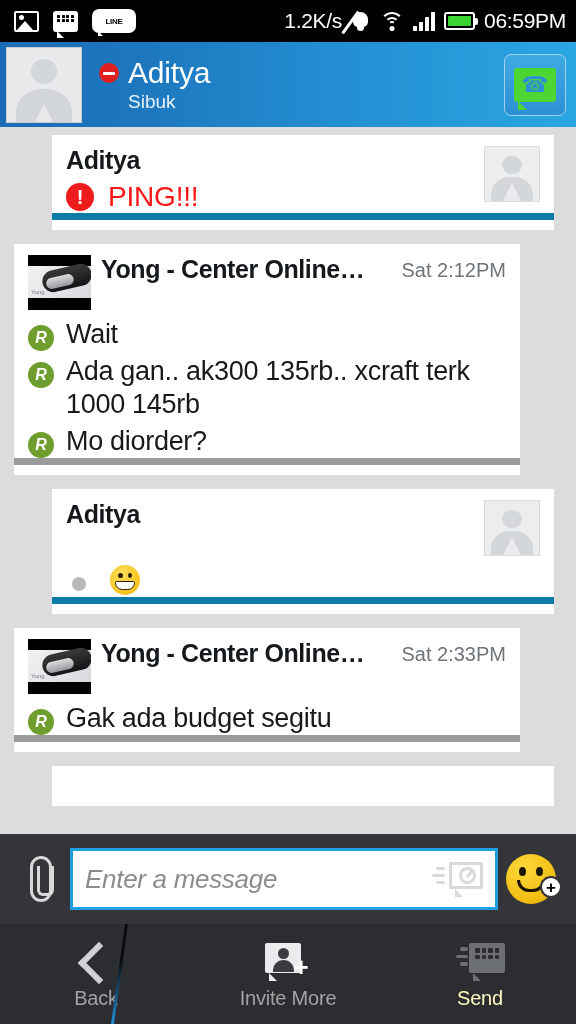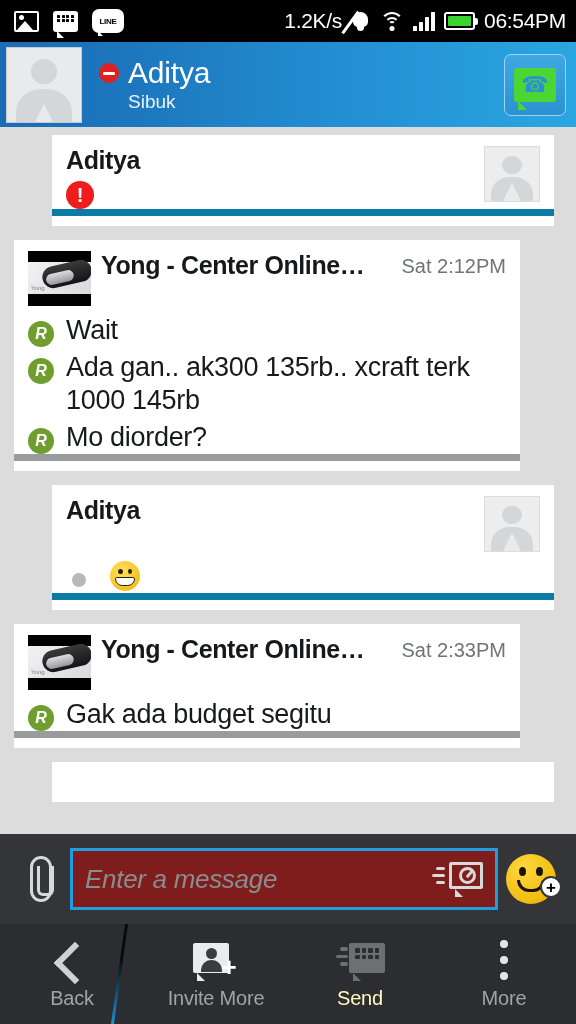--- a/index.html
+++ b/index.html
@@ -26,21 +26,21 @@
   .ic-photo::before { content:""; position:absolute; width:5px; height:5px; border-radius:50%; background:#fff; top:2px; left:2.5px; }
   .ic-photo::after { content:""; position:absolute; bottom:0; left:1px; width:0; height:0;
      border-left:8px solid transparent; border-right:8px solid transparent; border-bottom:9px solid #fff; }
 
   .ic-bbm { width:25px; height:21px; background:#fff; border-radius:3px; position:relative; }
   .ic-bbm::after { content:""; position:absolute; bottom:-6px; left:4px; width:0; height:0;
      border-left:7px solid #fff; border-top:7px solid transparent; }
   .bbm-dots { position:absolute; top:4px; left:4px; display:grid; grid-template-columns:repeat(4,3px); gap:1.6px; }
   .bbm-dots i { display:block; width:3px; height:3px; background:#000; border-radius:.5px; }
 
-  .ic-line { width:32px; height:24px; border-radius:7px; background:#fff; color:#000;
+  .ic-line { width:44px; height:24px; border-radius:7px; background:#fff; color:#000;
      font-size:8px; font-weight:bold; display:flex; align-items:center; justify-content:center;
      letter-spacing:-.3px; position:relative; }
   .ic-line::after { content:""; position:absolute; bottom:-3px; left:6px; width:0; height:0;
      border-left:5px solid #fff; border-top:5px solid transparent; }
 
   .ic-mute { width:20px; height:23px; position:relative; }
   .ic-mute .bell { position:absolute; left:2px; top:2px; width:15px; height:15px;
      background:#fff; border-radius:50% 50% 35% 35%; }
   .ic-mute .clap { position:absolute; left:6px; bottom:2px; width:7px; height:4px; background:#fff; border-radius:0 0 4px 4px; }
   .ic-mute .slash { position:absolute; left:-2px; top:-1px; width:3px; height:27px; background:#fff; transform:rotate(36deg); }
@@ -140,21 +140,21 @@
   .emoji .mo { position:absolute; left:5px; right:5px; top:16px; height:9px; background:#fff;
      border-radius:2px 2px 8px 8px; border:1.5px solid #2a2000; box-sizing:border-box; }
 
   
   .inputbar { flex:0 0 90px; height:90px; background:#333538; display:flex; align-items:center; padding:0 12px; }
   .clip { width:58px; flex:0 0 58px; display:flex; align-items:center; justify-content:center; }
   .clip-shape { width:22px; height:46px; border:3.5px solid #d8d8d8; border-radius:11px; position:relative; transform:rotate(0deg); }
   .clip-shape::after { content:""; position:absolute; left:3.5px; top:7px; width:11px; height:27px;
      border:3.5px solid #d8d8d8; border-top:none; border-radius:0 0 6px 6px; }
 
-  .msg-input { flex:1 1 auto; height:62px; background:#7f1d1d; border:3px solid #1f9fe0;
+  .msg-input { flex:1 1 auto; height:62px; background:#ffffff; border:3px solid #1f9fe0;
      display:flex; align-items:center; padding:0 12px; position:relative; }
   .msg-input .ph { color:#8a8d90; font-size:26px; font-style:italic; letter-spacing:-.3px; }
   .timed { margin-left:auto; width:52px; height:36px; position:relative; flex:0 0 52px; }
   .timed .lines { position:absolute; left:0; top:6px; display:flex; flex-direction:column; gap:4px; }
   .timed .lines i { display:block; height:3px; background:#d7d9da; border-radius:2px; }
   .timed .lines i:nth-child(1){ width:9px; margin-left:5px; }
   .timed .lines i:nth-child(2){ width:13px; margin-left:1px; }
   .timed .lines i:nth-child(3){ width:9px; margin-left:5px; }
   .timed .box { position:absolute; right:0; top:1px; width:34px; height:27px;
      border:3px solid #d7d9da; border-radius:2px; }
@@ -249,21 +249,21 @@
       </div>
       <div class="ic-sig">
         <i style="height:5px"></i>
           <i style="height:9px"></i>
           <i style="height:14px"></i>
           <i style="height:19px"></i>
       </div>
       <div class="ic-batt">
           <i style="width:100%"></i>
         </div>
-      <span class="sb-time">06:54PM</span>
+      <span class="sb-time">06:59PM</span>
     </div>
   </div>
 
   <div class="header">
     <div class="hdr-avatar">
       <div class="ph-head"></div>
         <div class="ph-body"></div>
         <div class="ph-v"></div>
     </div>
     <div class="hdr-text">
@@ -282,20 +282,21 @@
 
   <div class="chat">
 
     <div class="bubble-wrap out">
       <div class="bubble">
         <div class="b-top">
           <div style="flex:1 1 auto; min-width:0;">
             <div class="b-sender">Aditya</div>
             <div class="ping-line" style="padding-left:0;">
               <span class="ping-ico">!</span>
+              <span class="ping-txt">PING!!!</span>
             </div>
           </div>
           <div class="out-avatar">
             <div class="ph-head"></div>
               <div class="ph-body"></div>
               <div class="ph-v"></div>
           </div>
         </div>
         <div class="underline"></div>
       </div>
@@ -442,25 +443,15 @@
               <i></i>
               <i></i>
               <i></i>
               <i></i>
               <i></i>
             </span>
         </span>
       </div>
       <span class="nav-label">Send</span>
     </div>
-    <div class="nav-item">
-      <div class="nav-ico">
-          <span class="ico-more">
-            <i></i>
-            <i></i>
-            <i></i>
-          </span>
-        </div>
-      <span class="nav-label">More</span>
-    </div>
   </div>
 
 </div>
 
 </body></html>

